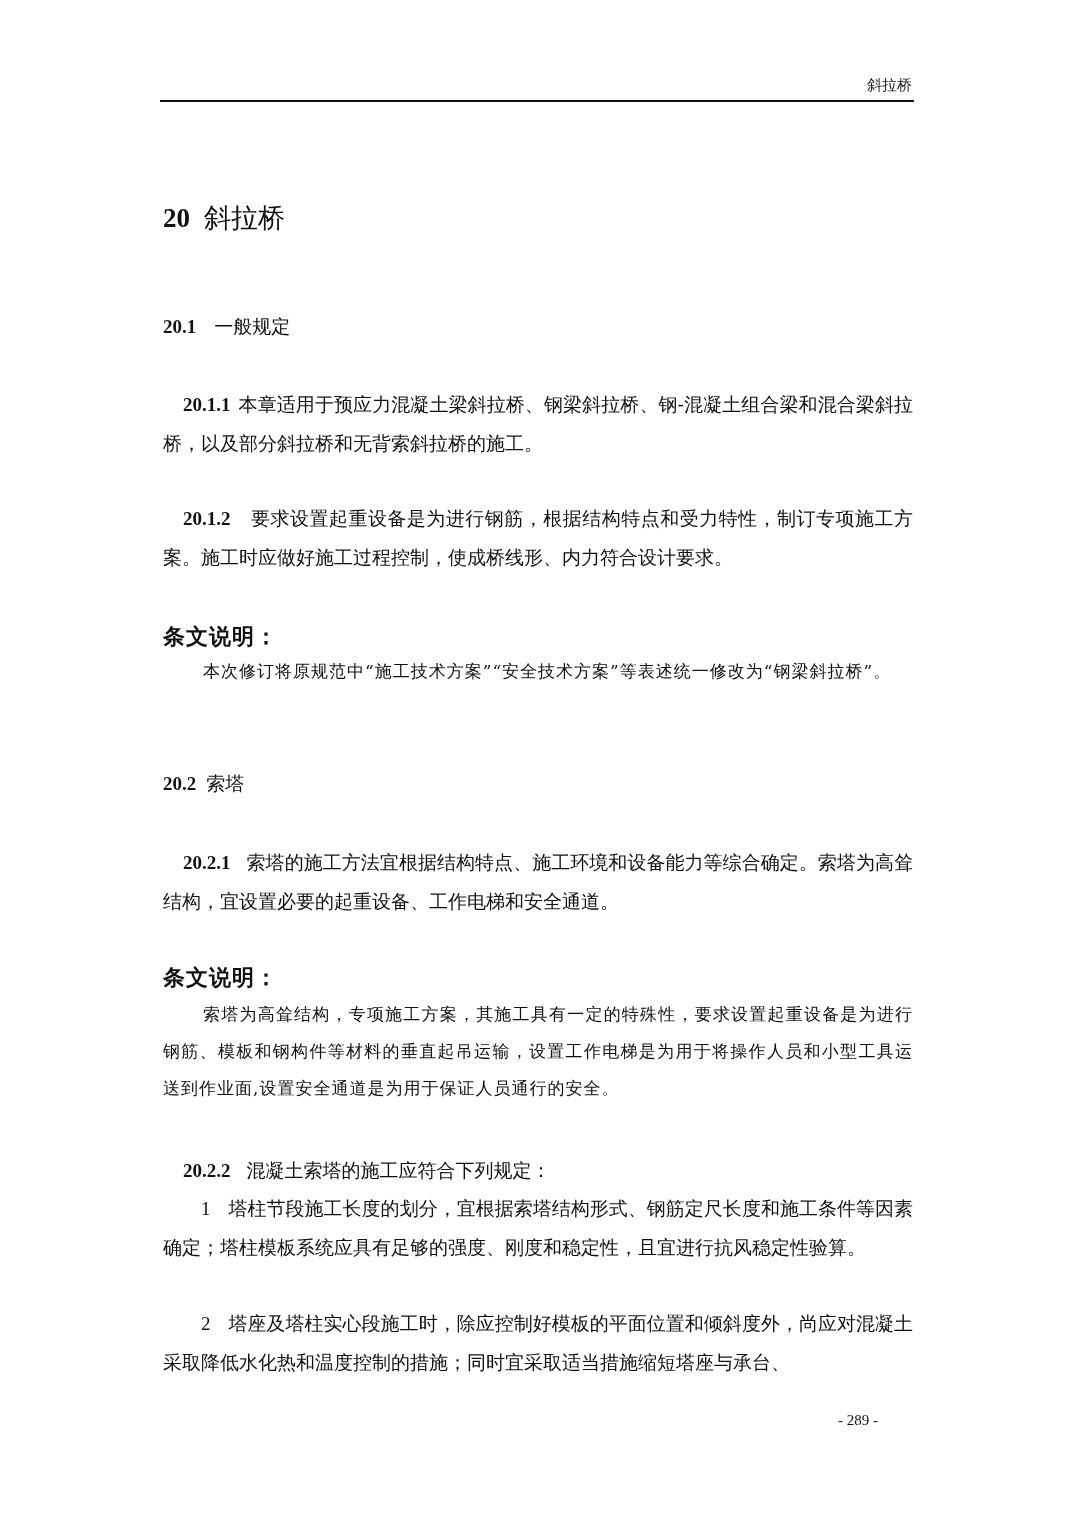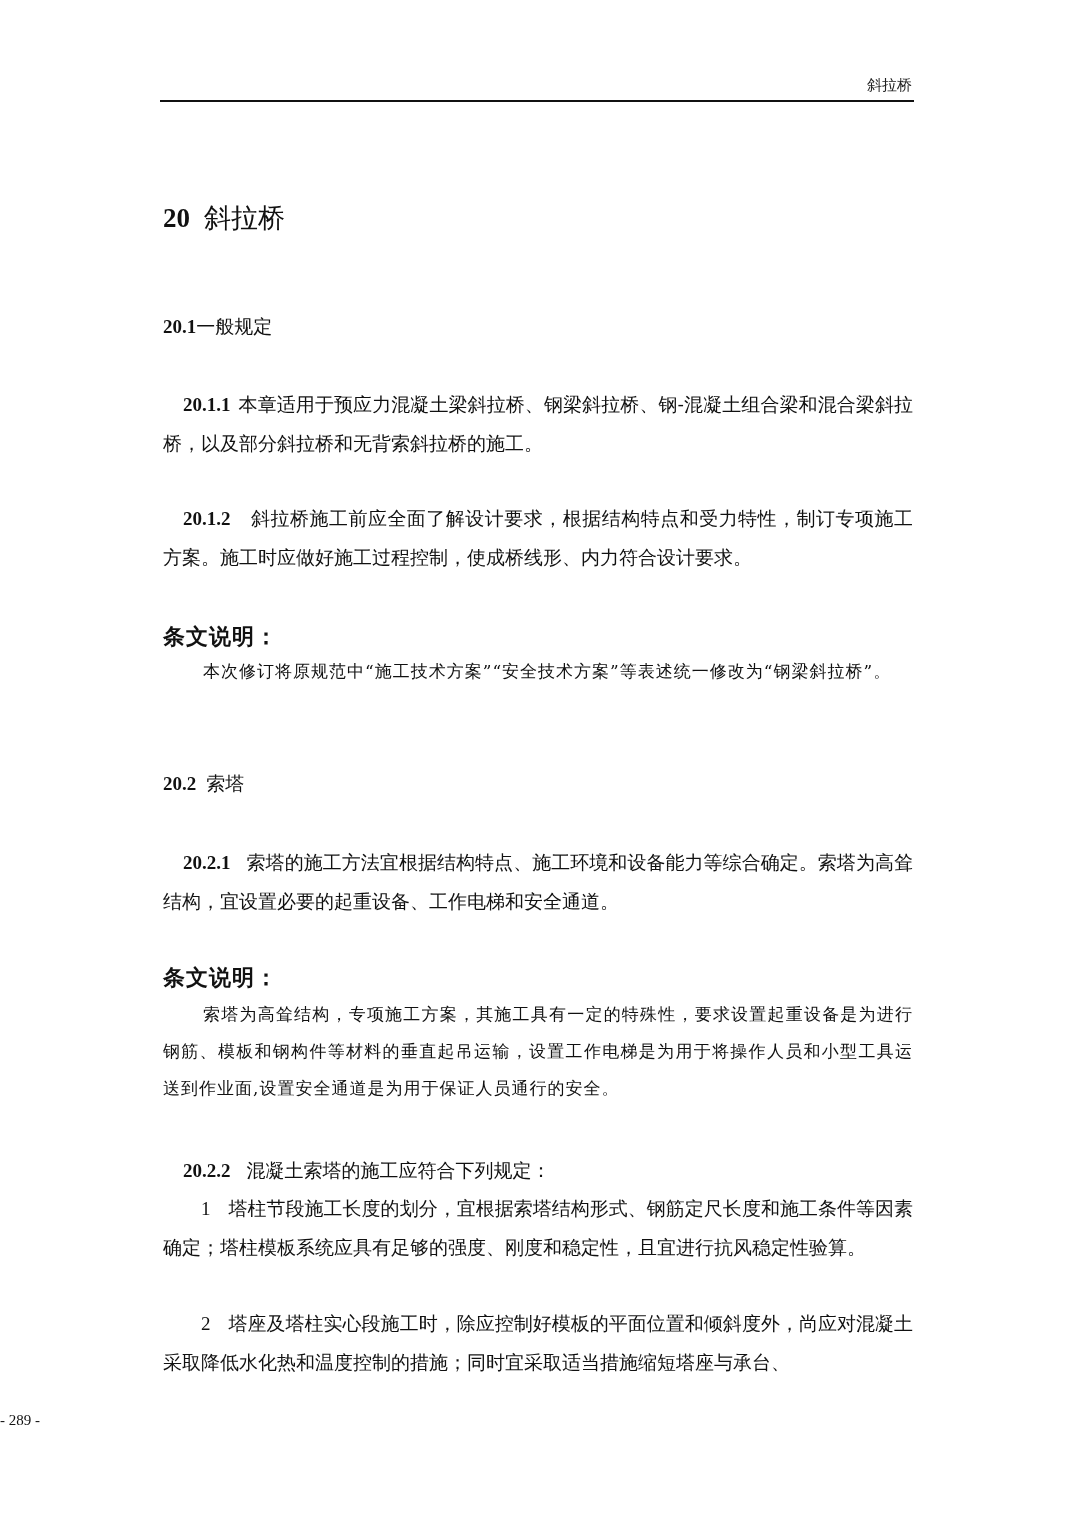--- a/index.html
+++ b/index.html
@@ -5,28 +5,28 @@
     html, body { margin: 0; padding: 0; background: #ffffff; }
     body { width: 1074px; height: 1520px; position: relative; overflow: hidden;
            font-family: "DejaVu Serif", "Liberation Serif", serif; color: #111; }
     .page-header { position: absolute; left: 160px; top: 76px; width: 754px; height: 24px;
                    border-bottom: 2px solid #111; }
     .page-header .running-title { position: absolute; right: 2px; top: 0; font-size: 15px; color: #222; }
     .abs { position: absolute; left: 163px; width: 750px; }
     .chapter-title { top: 200px; font-size: 27px; font-weight: normal; }
     .chapter-title .num { font-family: "Liberation Serif", serif; font-weight: bold; margin-right: 14px; text-align: center; }
     .section-title { font-size: 19px; }
-    .section-title .num { font-family: "Liberation Serif", serif; font-weight: bold; }
+    .section-title .num { font-family: "Liberation Serif", serif; font-weight: bold; margin-right: 18px; }
     .para { font-size: 19px; line-height: 38px; text-align: justify; }
     .para .clause { font-family: "Liberation Serif", serif; font-weight: bold; margin-left: 20px; margin-right: 16px; }
     .note-label { font-size: 22px; font-weight: bold; letter-spacing: 1px; }
     .note-text { font-size: 17px; line-height: 37px; text-indent: 40px; letter-spacing: 1px; text-align: justify; }
     .item { font-size: 19px; line-height: 38px; text-align: justify; }
     .item .inum { font-family: "Liberation Serif", serif; margin-left: 38px; margin-right: 18px; }
-    .page-number { position: absolute; top: 1412px; left: 0; width: 878px; text-align: left;
+    .page-number { position: absolute; top: 1412px; left: 0; width: 878px; text-align: right;
                    font-family: "Liberation Serif", serif; font-size: 15px; }
   </style>
 </head>
 <body>
 
 <div class="page-header">
   <span class="running-title">斜拉桥</span>
 </div>
 
 <div class="abs chapter-title">
@@ -35,21 +35,21 @@
 
 <div class="abs section-title" style="top:314px;">
   <span class="num">20.1</span><span>一般规定</span>
 </div>
 
 <div class="abs para" style="top:385px;">
   <span class="clause" style="margin-right:8px">20.1.1</span><span>本章适用于预应力混凝土梁斜拉桥、钢梁斜拉桥、钢-混凝土组合梁和混合梁斜拉桥，以及部分斜拉桥和无背索斜拉桥的施工。</span>
 </div>
 
 <div class="abs para" style="top:499px;">
-  <span class="clause" style="margin-right:20px">20.1.2</span><span>斜拉桥施工前应全面了解设计要求，根据结构特点和受力特性，制订专项施工方案。施工时应做好施工过程控制，使成桥线形、内力符合设计要求。</span>
+  <span class="clause" style="margin-right:20px">20.1.2</span><span>要求设置起重设备是为进行钢筋，根据结构特点和受力特性，制订专项施工方案。施工时应做好施工过程控制，使成桥线形、内力符合设计要求。</span>
 </div>
 
 <div class="abs note-label" style="top:622px;">条文说明：</div>
 <div class="abs note-text" style="top:653px;">本次修订将原规范中“施工技术方案”“安全技术方案”等表述统一修改为“钢梁斜拉桥”。</div>
 
 <div class="abs section-title" style="top:771px;">
   <span class="num" style="margin-right:10px">20.2</span><span>索塔</span>
 </div>
 
 <div class="abs para" style="top:843px;">

